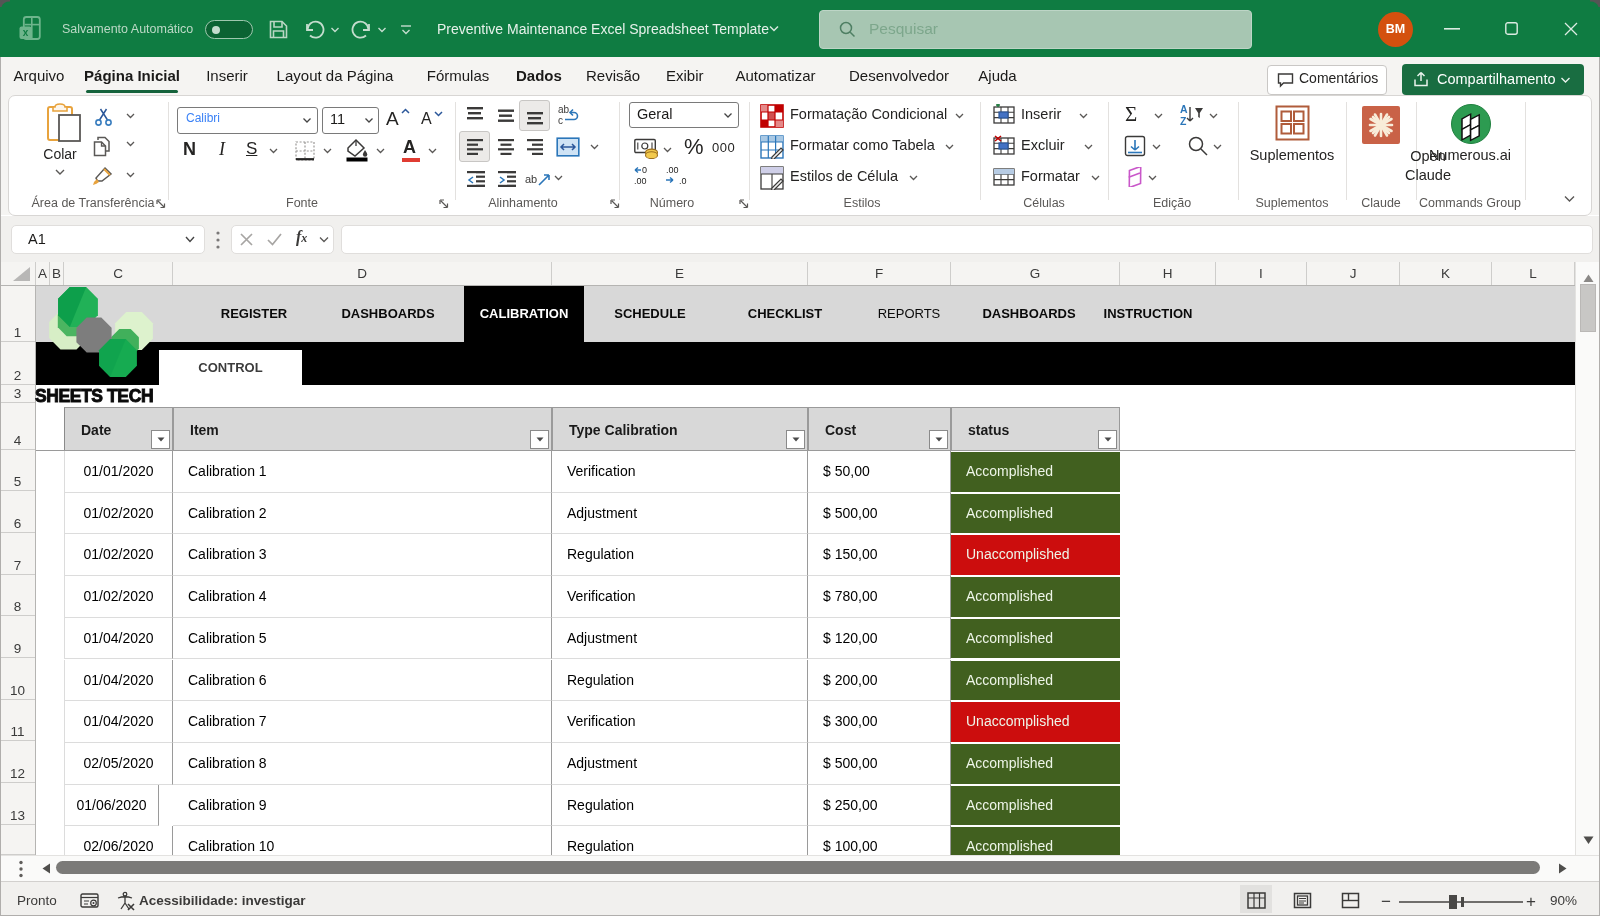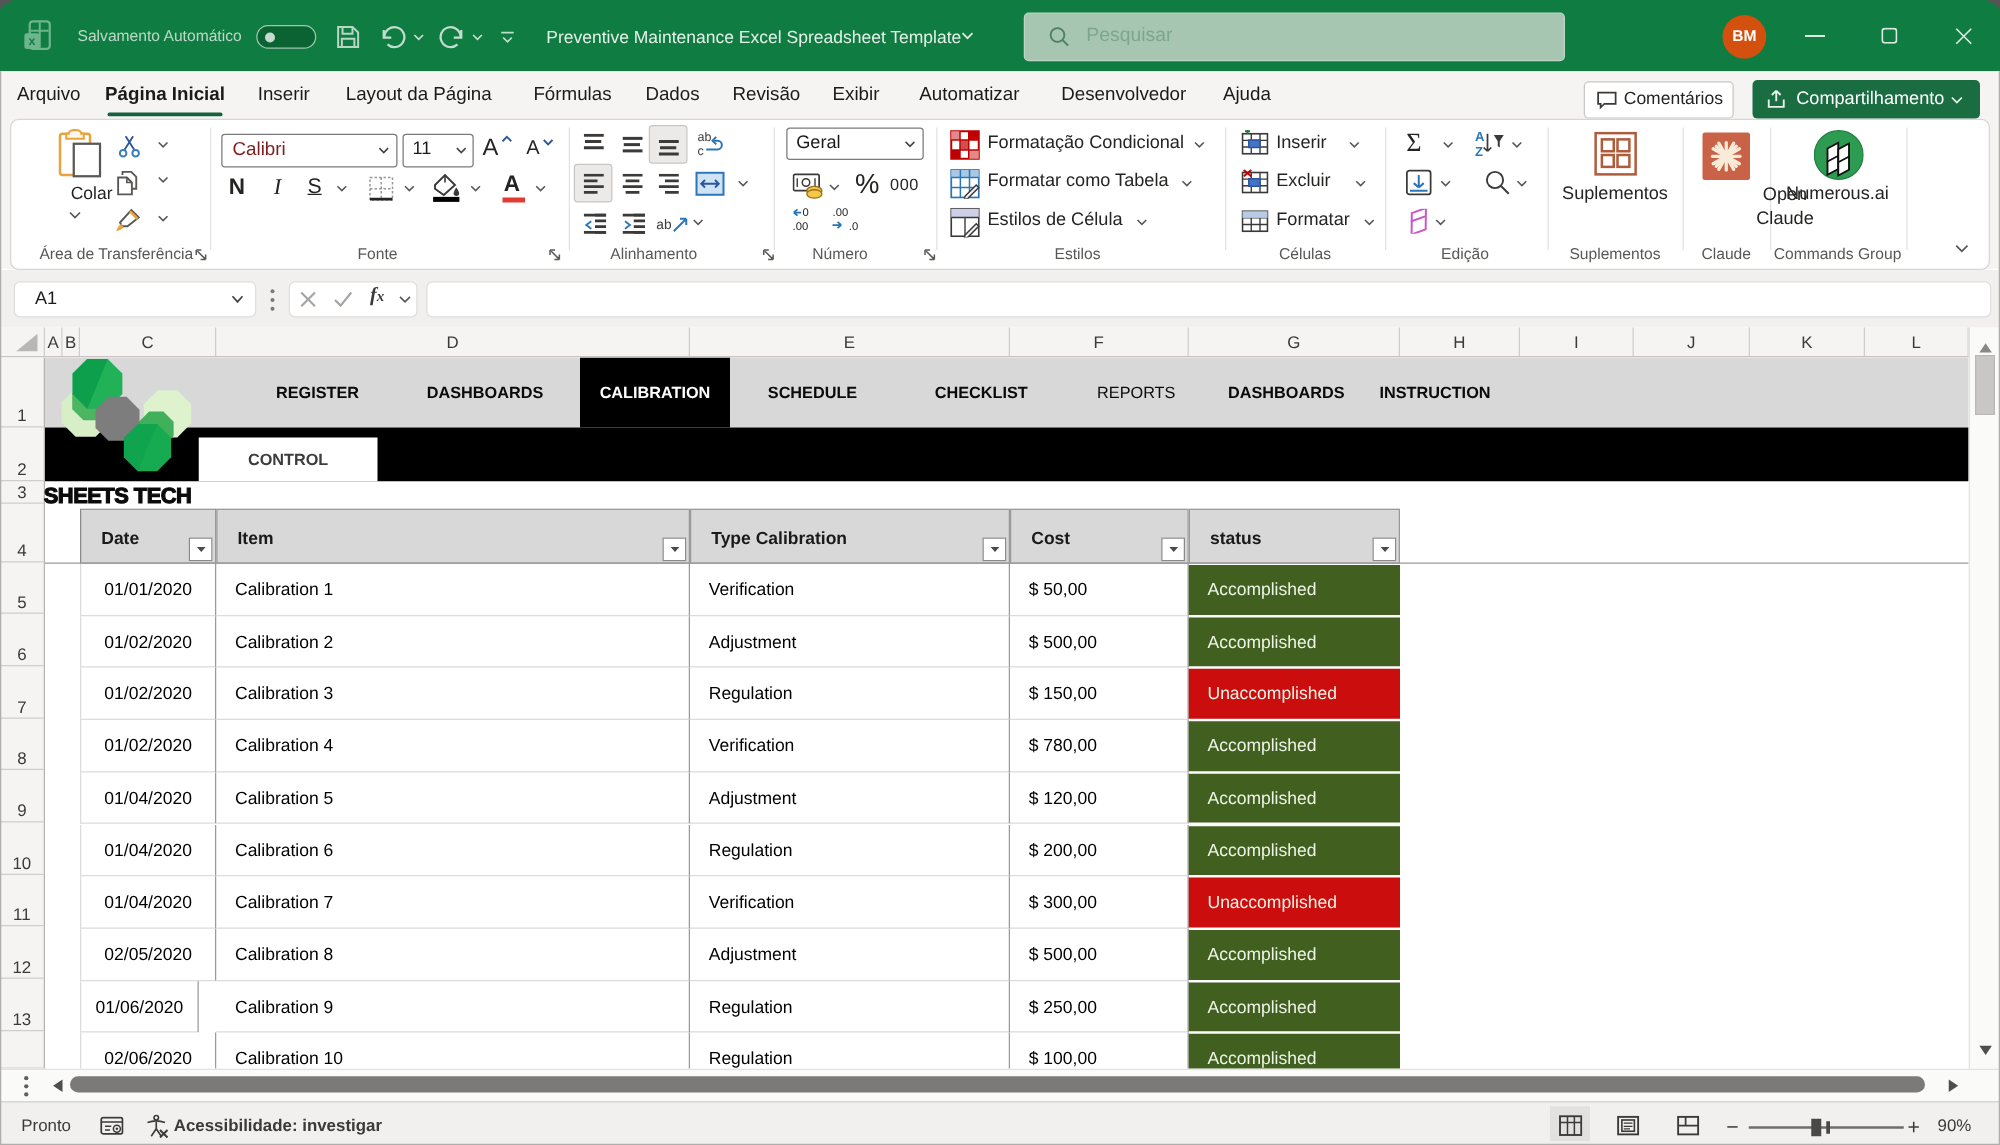--- a/index.html
+++ b/index.html
@@ -78,21 +78,21 @@
     <path d="M1 1 L13 13 M13 1 L1 13" stroke="#dcebe2" stroke-width="1.3"></path>
   </svg>
 
 <div class="a" style="left:0;top:57px;width:1600px;height:38px;background:#f5f4f2"></div>
 <div class="a" style="left:12px;top:63px;width:54px;height:28px;font-size:15px;color:#1b1a19;font-weight:400;text-align:center;line-height:26px">Arquivo</div>
 <div class="a" style="left:84px;top:63px;width:96px;height:28px;font-size:15px;color:#1b1a19;font-weight:600;text-align:center;line-height:26px">Página Inicial</div>
 <div class="a" style="left:86px;top:90px;width:92px;height:3px;background:#15633c;border-radius:2px"></div>
 <div class="a" style="left:206px;top:63px;width:42px;height:28px;font-size:15px;color:#1b1a19;font-weight:400;text-align:center;line-height:26px">Inserir</div>
 <div class="a" style="left:273px;top:63px;width:124px;height:28px;font-size:15px;color:#1b1a19;font-weight:400;text-align:center;line-height:26px">Layout da Página</div>
 <div class="a" style="left:426px;top:63px;width:64px;height:28px;font-size:15px;color:#1b1a19;font-weight:400;text-align:center;line-height:26px">Fórmulas</div>
-<div class="a" style="left:516px;top:63px;width:44px;height:28px;font-size:15px;color:#1b1a19;font-weight:400;text-align:center;line-height:26px">Dados</div>
+<div class="a" style="left:516px;top:63px;width:44px;height:28px;font-size:15px;color:#1b1a19;font-weight:700;text-align:center;line-height:26px">Dados</div>
 <div class="a" style="left:586px;top:63px;width:54px;height:28px;font-size:15px;color:#1b1a19;font-weight:400;text-align:center;line-height:26px">Revisão</div>
 <div class="a" style="left:666px;top:63px;width:36px;height:28px;font-size:15px;color:#1b1a19;font-weight:400;text-align:center;line-height:26px">Exibir</div>
 <div class="a" style="left:731px;top:63px;width:89px;height:28px;font-size:15px;color:#1b1a19;font-weight:400;text-align:center;line-height:26px">Automatizar</div>
 <div class="a" style="left:846px;top:63px;width:106px;height:28px;font-size:15px;color:#1b1a19;font-weight:400;text-align:center;line-height:26px">Desenvolvedor</div>
 <div class="a" style="left:978px;top:63px;width:39px;height:28px;font-size:15px;color:#1b1a19;font-weight:400;text-align:center;line-height:26px">Ajuda</div>
 
 <div class="a" style="left:1267px;top:65px;width:120px;height:30px;background:#fff;border:1px solid #c9c7c5;border-radius:4px"></div>
 <svg class="a" style="left:1277px;top:72px" width="17" height="16" viewBox="0 0 17 16">
     <path d="M1.5 2 H15.5 V11 H6.5 L3.5 14 V11 H1.5 Z" fill="none" stroke="#3b3a39" stroke-width="1.4"></path>
   </svg>
@@ -143,21 +143,21 @@
   </svg>
 <svg class="a" style="left:1563px;top:194px" width="13" height="10" viewBox="0 0 13 10">
     <path d="M2 2.5 L6.5 7 L11 2.5" fill="none" stroke="#5a5856" stroke-width="1.4"></path>
   </svg>
 
 <svg class="a" style="left:46px;top:103px" width="36" height="40" viewBox="0 0 36 40">
  <rect x="2" y="4" width="24" height="33" rx="2" fill="none" stroke="#e8a33d" stroke-width="2"></rect>
  <path d="M9 4 Q9 1 14 1 Q19 1 19 4 L21 4 L21 8 L7 8 L7 4 Z" fill="#fdf6ec" stroke="#e8a33d" stroke-width="1.6"></path>
  <rect x="13" y="12" width="21" height="26" fill="#fff" stroke="#5a5856" stroke-width="1.8"></rect>
 </svg>
-<div class="a" style="left:30px;top:146px;width:60px;text-align:right;font-size:14px;color:#252423">Colar</div>
+<div class="a" style="left:30px;top:146px;width:60px;text-align:center;font-size:14px;color:#252423">Colar</div>
 <svg class="a" style="left:54px;top:168px" width="12" height="9" viewBox="0 0 12 9">
     <path d="M2 2 L6 6 L10 2" fill="none" stroke="#5a5856" stroke-width="1.4"></path>
   </svg>
 <svg class="a" style="left:94px;top:108px" width="19" height="19" viewBox="0 0 19 19">
  <path d="M12.5 1 L5.5 12 M6.5 1 L13.5 12" stroke="#2b579a" stroke-width="1.5"></path>
  <circle cx="4.5" cy="14.5" r="2.6" fill="none" stroke="#3a7ebf" stroke-width="1.6"></circle>
  <circle cx="14.5" cy="14.5" r="2.6" fill="none" stroke="#3a7ebf" stroke-width="1.6"></circle>
 </svg>
 <svg class="a" style="left:93px;top:136px" width="21" height="21" viewBox="0 0 21 21">
  <path d="M5 4 V1.5 H12 L16 5.5 V15 H11" fill="none" stroke="#5a5856" stroke-width="1.5"></path>
@@ -174,21 +174,21 @@
     <path d="M2 2 L5.5 5.5 L9 2" fill="none" stroke="#5a5856" stroke-width="1.3"></path>
   </svg>
 <svg class="a" style="left:125px;top:140px" width="11" height="9" viewBox="0 0 11 9">
     <path d="M2 2 L5.5 5.5 L9 2" fill="none" stroke="#5a5856" stroke-width="1.3"></path>
   </svg>
 <svg class="a" style="left:125px;top:171px" width="11" height="9" viewBox="0 0 11 9">
     <path d="M2 2 L5.5 5.5 L9 2" fill="none" stroke="#5a5856" stroke-width="1.3"></path>
   </svg>
 
 <div class="a" style="left:177px;top:107px;width:141px;height:27px;border:1px solid #7a7a7a;border-radius:3px;background:#fff"></div>
-<div class="a" style="left:186px;top:111px;font-size:15px;color:#7f1d1d">Calibri</div>
+<div class="a" style="left:186px;top:111px;font-size:12px;color:#3b82f6">Calibri</div>
 <svg class="a" style="left:302px;top:117px" width="10" height="8" viewBox="0 0 10 8">
     <path d="M1.5 1.5 L5 5 L8.5 1.5" fill="none" stroke="#444" stroke-width="1.3"></path>
   </svg>
 <div class="a" style="left:322px;top:107px;width:57px;height:27px;border:1px solid #7a7a7a;border-radius:3px;background:#fff"></div>
 <div class="a" style="left:330px;top:111px;font-size:14.5px;color:#1b1a19">11</div>
 <svg class="a" style="left:364px;top:117px" width="10" height="8" viewBox="0 0 10 8">
     <path d="M1.5 1.5 L5 5 L8.5 1.5" fill="none" stroke="#444" stroke-width="1.3"></path>
   </svg>
 <div class="a" style="left:386px;top:108px;font-size:19px;color:#252423">A</div>
 <svg class="a" style="left:401px;top:107px" width="9" height="9" viewBox="0 0 9 9">

